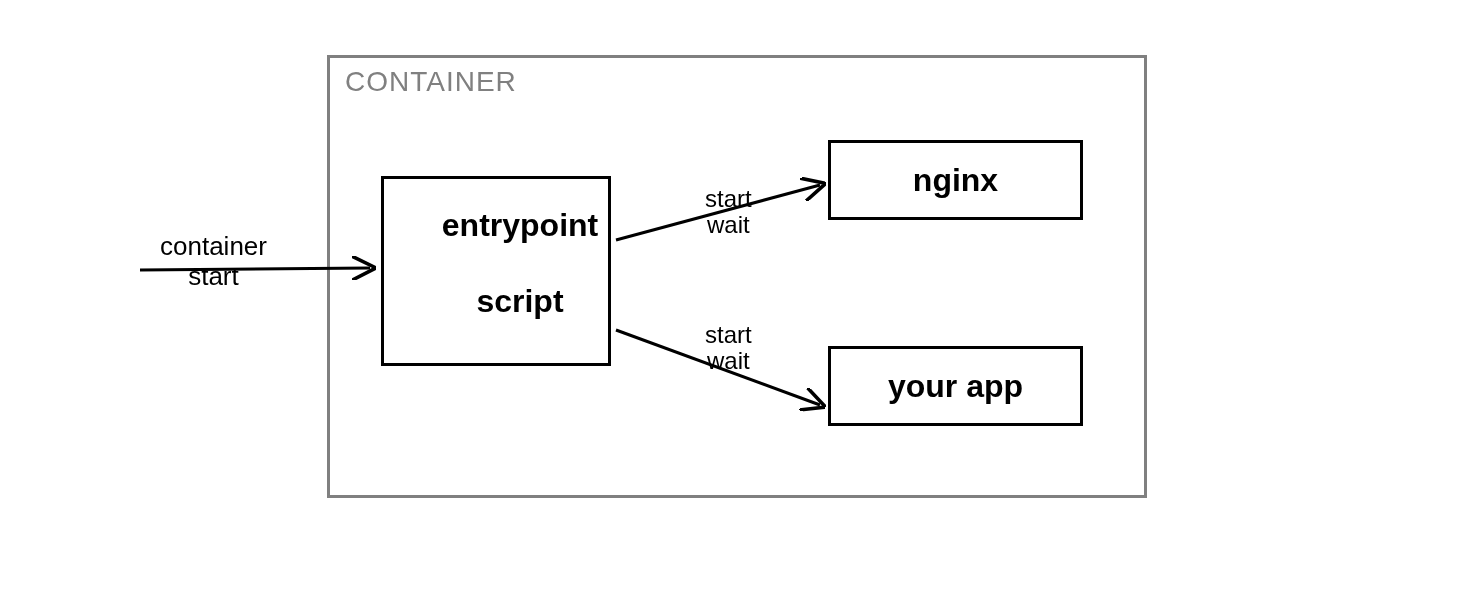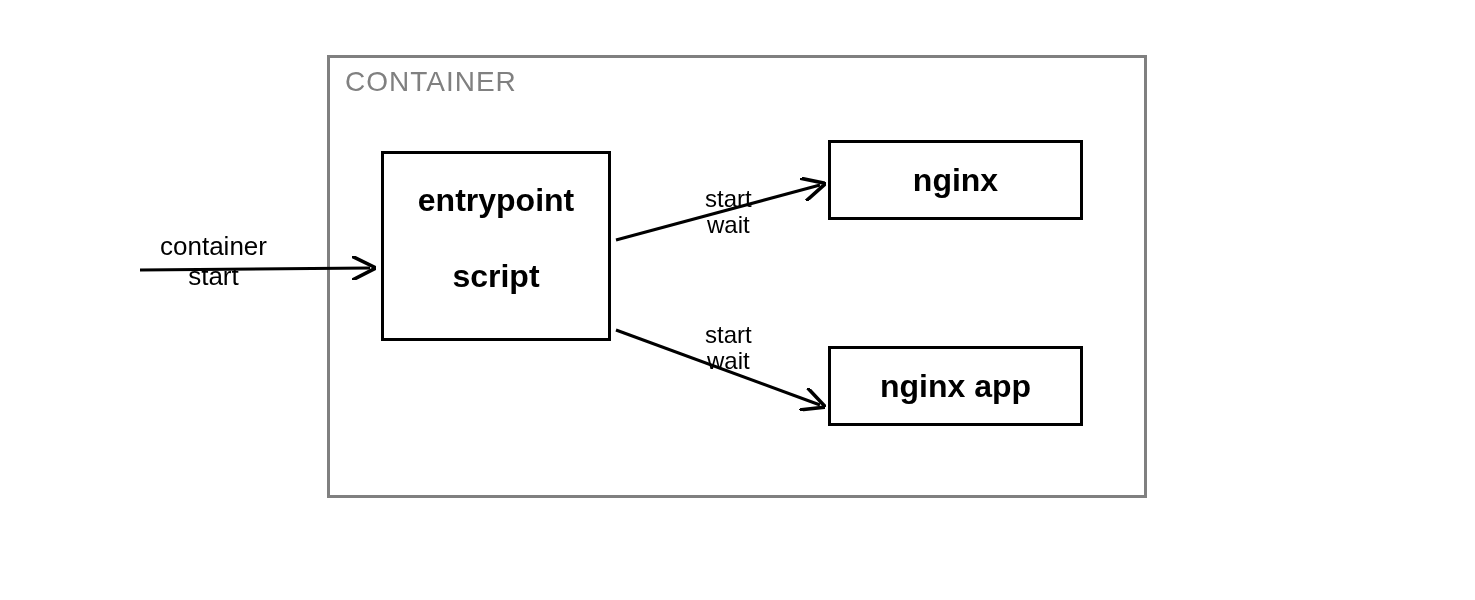--- a/index.html
+++ b/index.html
@@ -28,26 +28,27 @@
     position: absolute;
     left: 345px;
     top: 66px;
     font-size: 28px;
     color: #808080;
     letter-spacing: 1px;
   }
   .entry-box {
     position: absolute;
     left: 381px;
-    top: 151px;
+    top: 176px;
     width: 230px;
     height: 190px;
     border: 3px solid #000;
     box-sizing: border-box;
     text-align: center;
+    padding-left: 24px;
   }
   .entry-line1 {
     position: absolute;
     width: 100%;
     top: 28px;
     font-size: 32px;
     font-weight: bold;
     color: #000;
   }
   .entry-line2 {
@@ -143,21 +144,21 @@
   <div class="entry-box">
     <div class="entry-line1">entrypoint</div>
     <div class="entry-line2">script</div>
   </div>
 
   <div class="nginx-box">
     <span>nginx</span>
   </div>
 
   <div class="app-box">
-    <span>nginx app</span>
+    <span>your app</span>
   </div>
 
   <svg class="arrows">
     <defs>
       <marker id="arrowhead" markerWidth="8" markerHeight="8" refX="6" refY="4" orient="auto" markerUnits="strokeWidth">
         <path d="M0,0 L8,4 L0,8" fill="none" stroke="#000" stroke-width="1.2"></path>
       </marker>
     </defs>
 
     <line x1="140" y1="270" x2="370" y2="268" stroke="#000" stroke-width="3" marker-end="url(#arrowhead)"></line>

